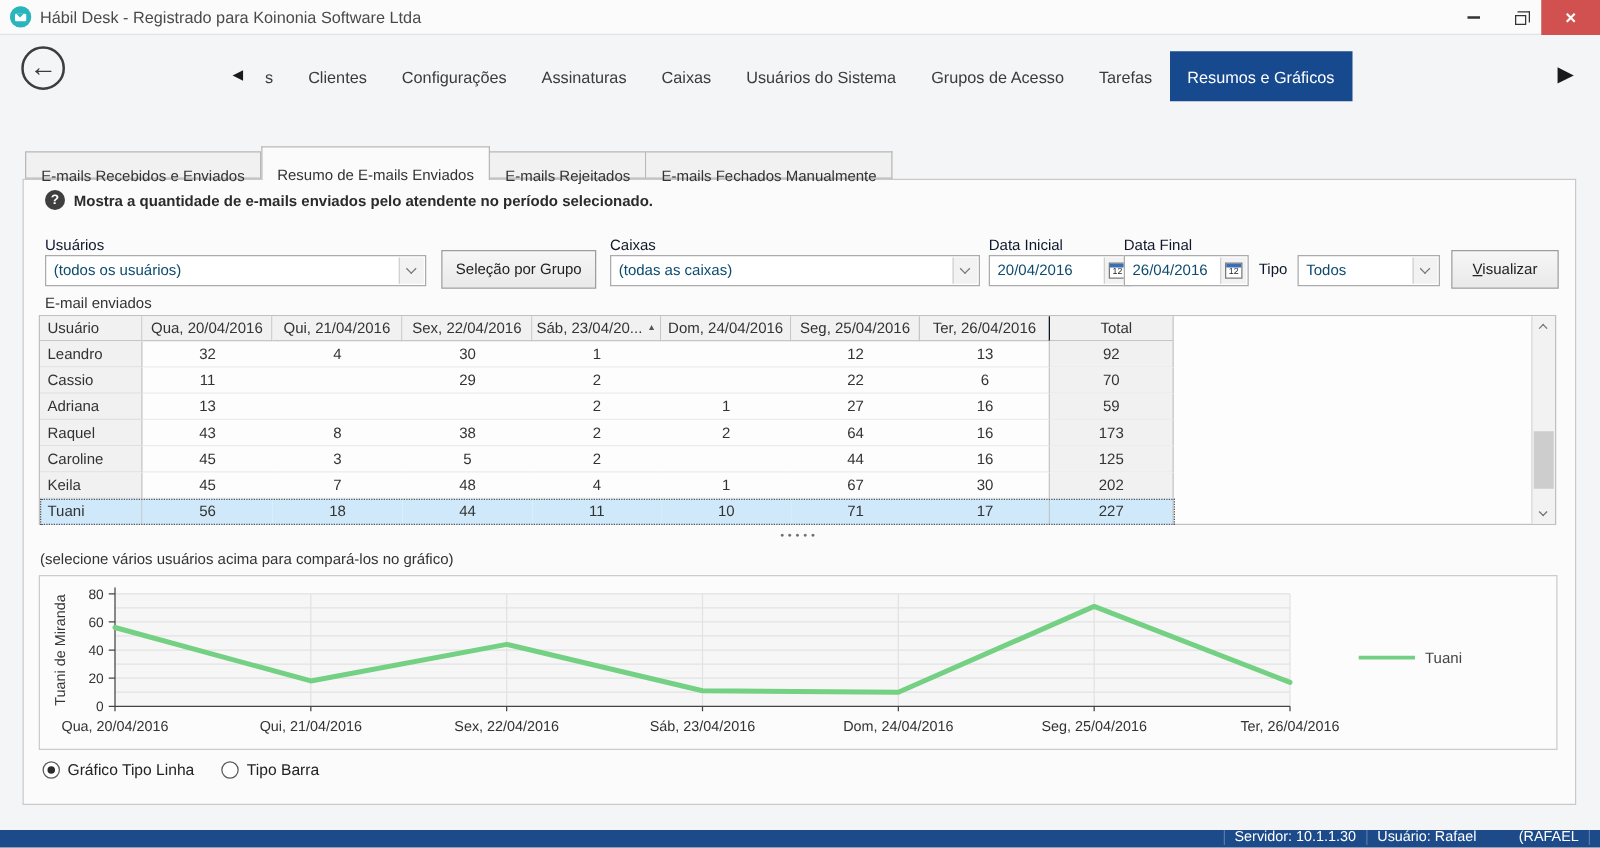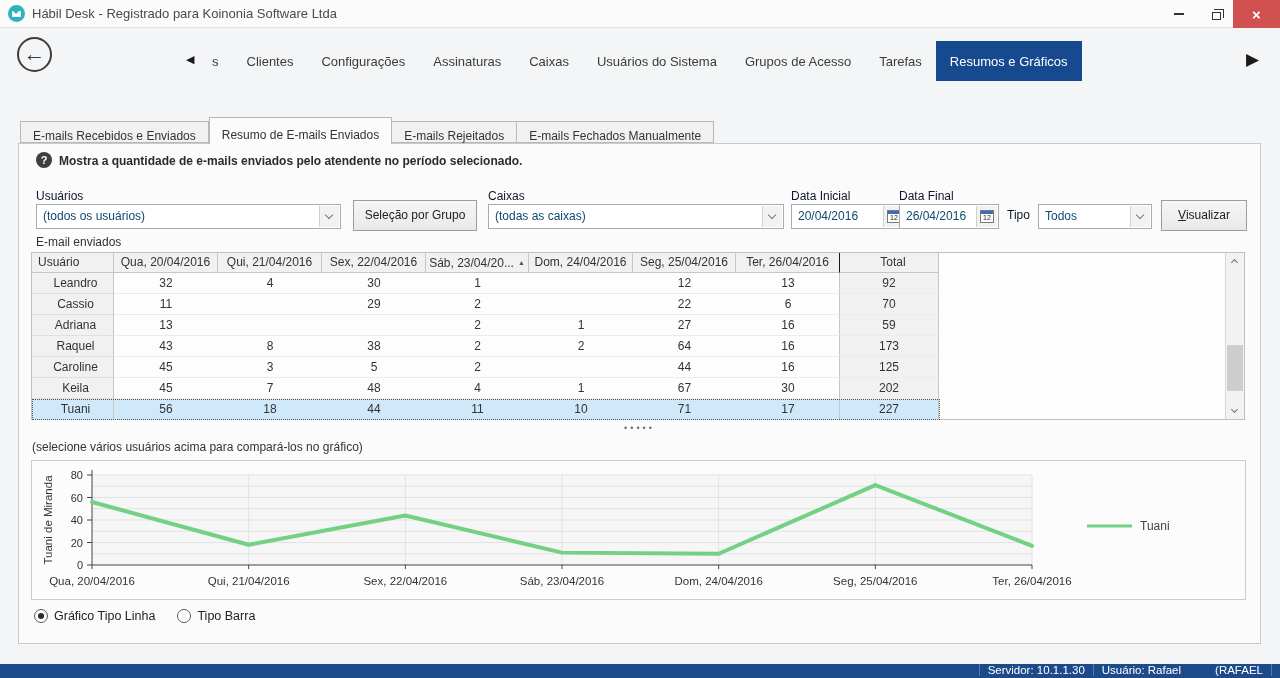--- a/index.html
+++ b/index.html
@@ -25,21 +25,21 @@
   .back-btn { position:absolute; left:17px; top:8px; width:35px; height:35px; border:2.5px solid #3d3d3d; border-radius:50%; color:#3d3d3d; font-size:22px; line-height:30px; text-align:center; font-weight:bold; }
   .app-name { position:absolute; left:63px; top:13px; font-size:26px; color:#333; }
   .nav-scroll-left { position:absolute; left:186px; top:24px; font-size:11px; color:#1a1a1a; }
   .nav-scroll-right { position:absolute; left:1246px; top:20px; font-size:17px; color:#1a1a1a; }
   .nav-tabs { position:absolute; left:198px; top:12px; height:40px; display:flex; align-items:stretch; }
   .nav-tab { padding:0 14px; font-size:13px; color:#3b3b3b; display:flex; align-items:center; white-space:nowrap; }
   .nav-tab.active { background:#17498f; color:#fff; }
 
   
   .subtabs { position:absolute; left:20px; top:117px; height:27px; display:flex; align-items:flex-end; z-index:3; }
-  .subtab { height:22px; line-height:21px; padding:4px 12px; font-size:12px; color:#333; background:#f1f1f1; border:1px solid #b8b8b8; border-left:none; margin-bottom:1px; white-space:nowrap; }
+  .subtab { height:22px; line-height:21px; padding:9px 12px; font-size:12px; color:#333; background:#f1f1f1; border:1px solid #b8b8b8; border-left:none; margin-bottom:1px; white-space:nowrap; }
   .subtab:first-child { border-left:1px solid #b8b8b8; }
   .subtab.active { height:27px; line-height:26px; background:#fbfbfb; border:1px solid #b8b8b8; border-bottom:none; margin-bottom:0; }
 
   
   .panel { position:absolute; left:18px; top:143px; width:1243px; height:501px; background:#fbfbfb; border:1px solid #c9c9c9; }
   .infobar { position:absolute; left:0; top:0; width:100%; height:33px; }
   .help-icon { position:absolute; left:17px; top:8px; width:16px; height:16px; border-radius:50%; background:#3f3f3f; color:#fff; font-size:11px; font-weight:bold; text-align:center; line-height:16px; }
   .info-text { position:absolute; left:40px; top:10px; font-size:12px; font-weight:bold; color:#2b2b2b; }
 
   
@@ -59,21 +59,21 @@
   
   .table-label { position:absolute; left:17px; top:91px; font-size:12px; color:#333; }
   .grid { position:absolute; left:12px; top:108px; width:1214px; height:168px; background:#fdfdfd; border:1px solid #c0c0c0; }
   .thead { display:flex; height:20px; }
   .th { height:20px; line-height:19px; font-size:12px; color:#333; background:#f1f1f1; border-right:1px solid #c6c6c6; border-bottom:1px solid #c6c6c6; text-align:center; position:relative; white-space:nowrap; overflow:hidden; }
   .th.c0 { text-align:left; padding-left:6px; }
   .sort-arrow { font-size:7px; color:#555; margin-left:4px; vertical-align:2px; }
   .trow { display:flex; height:21px; }
   .cells { display:flex; width:908px; position:relative; }
   .td { height:21px; line-height:20px; font-size:12px; color:#333; text-align:center; border-bottom:1px solid #ececec; white-space:nowrap; overflow:hidden; }
-  .td.c0 { text-align:center; padding-left:6px; background:#f1f1f1; border-right:1px solid #c6c6c6; border-bottom:1px solid #e0e0e0; }
+  .td.c0 { text-align:left; padding-left:6px; background:#f1f1f1; border-right:1px solid #c6c6c6; border-bottom:1px solid #e0e0e0; }
   .td.c8 { background:#f1f1f1; border-right:1px solid #c6c6c6; border-left:1px solid #c6c6c6; margin-left:-1px; }
   .c0 { width:82px; } .c1 { width:104px; } .c2 { width:104px; } .c3 { width:104px; } .c4 { width:103px; }
   .c5 { width:104px; } .c6 { width:103px; } .c7 { width:104px; } .c8 { width:100px; }
   .th.c8 { border-left:1px solid #0f172a; margin-left:-1px;padding-left:8px; }
   .rfill { flex:1; }
   .hfill { flex:1; background:#fdfdfd; }
   .trow.selected .td { background:#cfe9fb; border-bottom-color:#cfe9fb; }
   .trow.selected .cells { outline:1px dotted #555; outline-offset:-1px; }
   .vscroll { position:absolute; right:0; top:0; width:19px; height:166px; background:#f2f2f2; border-left:1px solid #d8d8d8; }
   .vs-arrow { position:absolute; left:0; width:18px; height:16px; }

